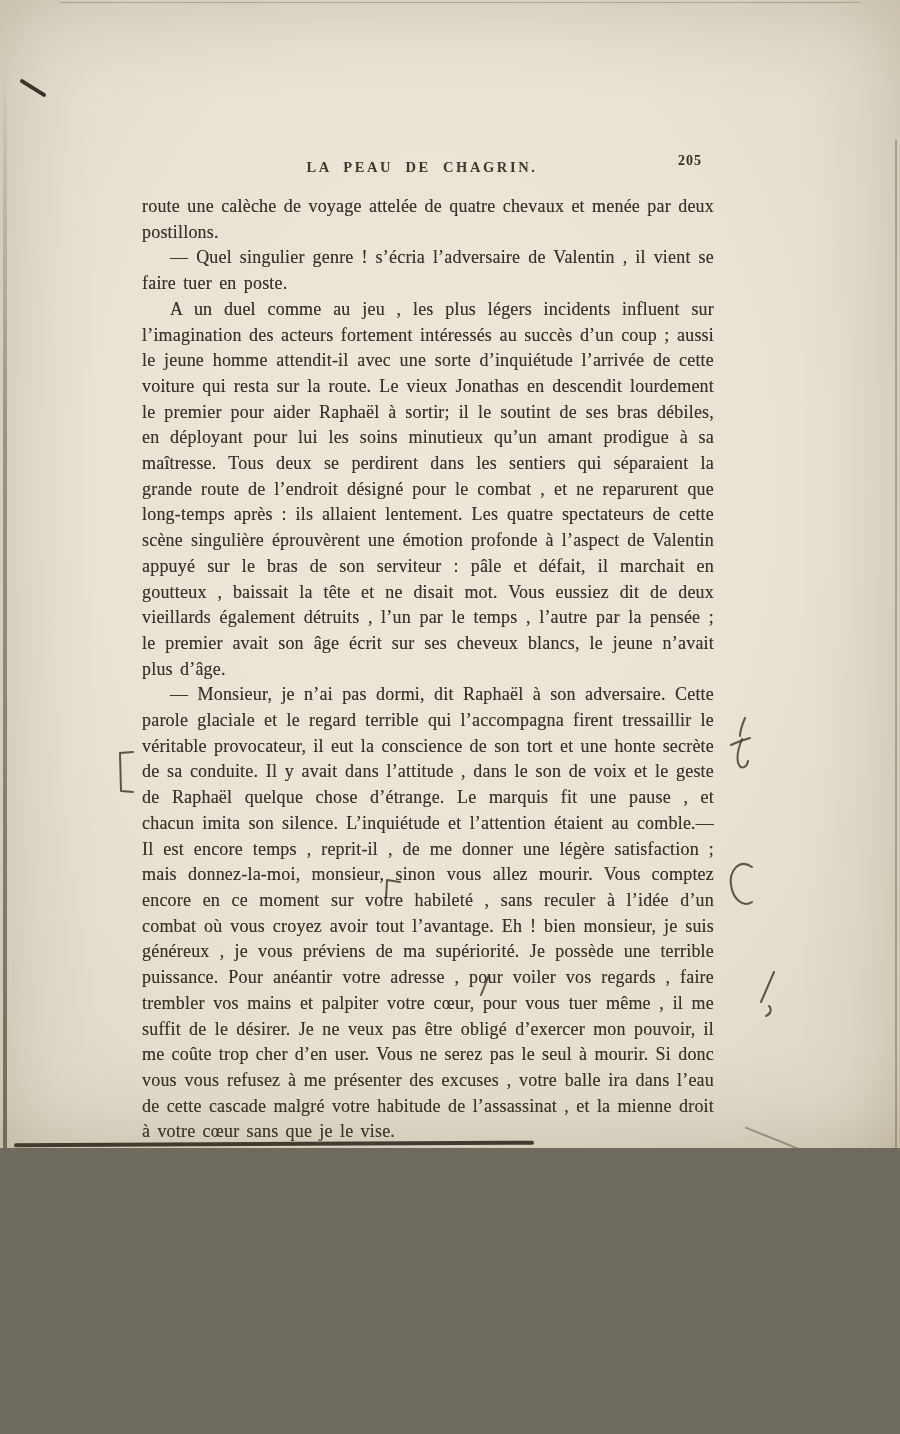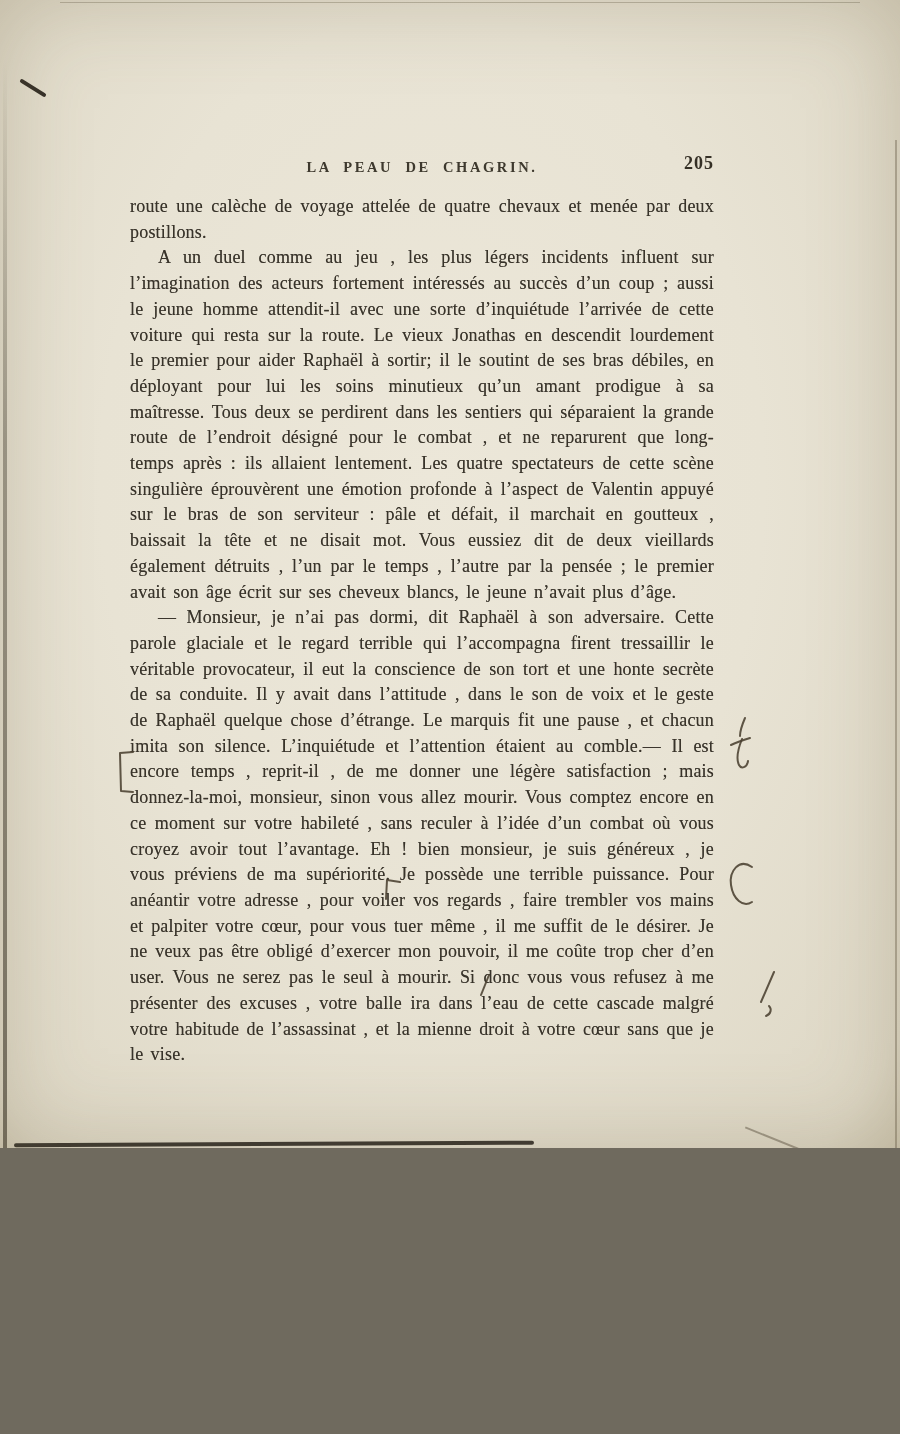--- a/index.html
+++ b/index.html
@@ -37,36 +37,36 @@
     top: 7px;
     text-align: center;
     font-size: 14.5px;
     font-weight: bold;
     letter-spacing: 2.6px;
     word-spacing: 6px;
     color: #3e392e;
   }
   .page-number {
     position: absolute;
-    right: 0;
+    right: 12px;
     top: 1px;
-    font-size: 18px;
+    font-size: 14px;
     font-weight: bold;
     letter-spacing: 1px;
     color: #353026;
   }
   .body {
     font-size: 18px;
     line-height: 25.7px;
     text-align: justify;
     letter-spacing: 0.2px;
     word-spacing: 2.5px;
     text-shadow: 0 0 0.5px rgba(56, 51, 42, 0.55);
   }
-  .body p { text-indent: 28px; }
+  .body p { text-indent: 28px; margin-left: 12px; }
   .body p.noindent { text-indent: 0; }
 
   
   .ann {
     position: absolute;
     overflow: visible;
     pointer-events: none;
   }
   .ann path {
     fill: none;
@@ -118,20 +118,21 @@
 
 <div class="scan">
 
   <div class="column">
     <div class="header">
       <span class="running-title">LA PEAU DE CHAGRIN.</span>
       <span class="page-number">205</span>
     </div>
     <div class="body">
       <p class="noindent">route une calèche de voyage attelée de quatre chevaux et menée par deux postillons.</p>
+      <p>— Quel singulier genre ! s’écria l’adversaire de Valentin , il vient se faire tuer en poste.</p>
       <p>A un duel comme au jeu , les plus légers incidents influent sur l’imagination des acteurs fortement intéressés au succès d’un coup ; aussi le jeune homme attendit-il avec une sorte d’inquiétude l’arrivée de cette voiture qui resta sur la route. Le vieux Jonathas en descendit lourdement le premier pour aider Raphaël à sortir; il le soutint de ses bras débiles, en déployant pour lui les soins minutieux qu’un amant prodigue à sa maîtresse. Tous deux se perdirent dans les sentiers qui séparaient la grande route de l’endroit désigné pour le combat , et ne reparurent que long-temps après : ils allaient lentement. Les quatre spectateurs de cette scène singulière éprouvèrent une émotion profonde à l’aspect de Valentin appuyé sur le bras de son serviteur : pâle et défait, il marchait en goutteux , baissait la tête et ne disait mot. Vous eussiez dit de deux vieillards également détruits , l’un par le temps , l’autre par la pensée ; le premier avait son âge écrit sur ses cheveux blancs, le jeune n’avait plus d’âge.</p>
       <p>— Monsieur, je n’ai pas dormi, dit Raphaël à son adversaire. Cette parole glaciale et le regard terrible qui l’accompagna firent tressaillir le véritable provocateur, il eut la conscience de son tort et une honte secrète de sa conduite. Il y avait dans l’attitude , dans le son de voix et le geste de Raphaël quelque chose d’étrange. Le marquis fit une pause , et chacun imita son silence. L’inquiétude et l’attention étaient au comble.— Il est encore temps , reprit-il , de me donner une légère satisfaction ; mais donnez-la-moi, monsieur, sinon vous allez mourir. Vous comptez encore en ce moment sur votre habileté , sans reculer à l’idée d’un combat où vous croyez avoir tout l’avantage. Eh ! bien monsieur, je suis généreux , je vous préviens de ma supériorité. Je possède une terrible puissance. Pour anéantir votre adresse , pour voiler vos regards , faire trembler vos mains et palpiter votre cœur, pour vous tuer même , il me suffit de le désirer. Je ne veux pas être obligé d’exercer mon pouvoir, il me coûte trop cher d’en user. Vous ne serez pas le seul à mourir. Si donc vous vous refusez à me présenter des excuses , votre balle ira dans l’eau de cette cascade malgré votre habitude de l’assassinat , et la mienne droit à votre cœur sans que je le vise.</p>
     </div>
   </div>
 
   <svg class="ann" style="left:722px; top:715px;" width="36" height="60" viewBox="0 0 36 60">
     <path d="M23,3 C20,10 18,16 18,21"></path>
     <path d="M20,24 C16,34 14,44 17,50 C19,54 25,53 26,46"></path>
     <path d="M9,30 C15,27 21,25 28,23"></path>
   </svg>

